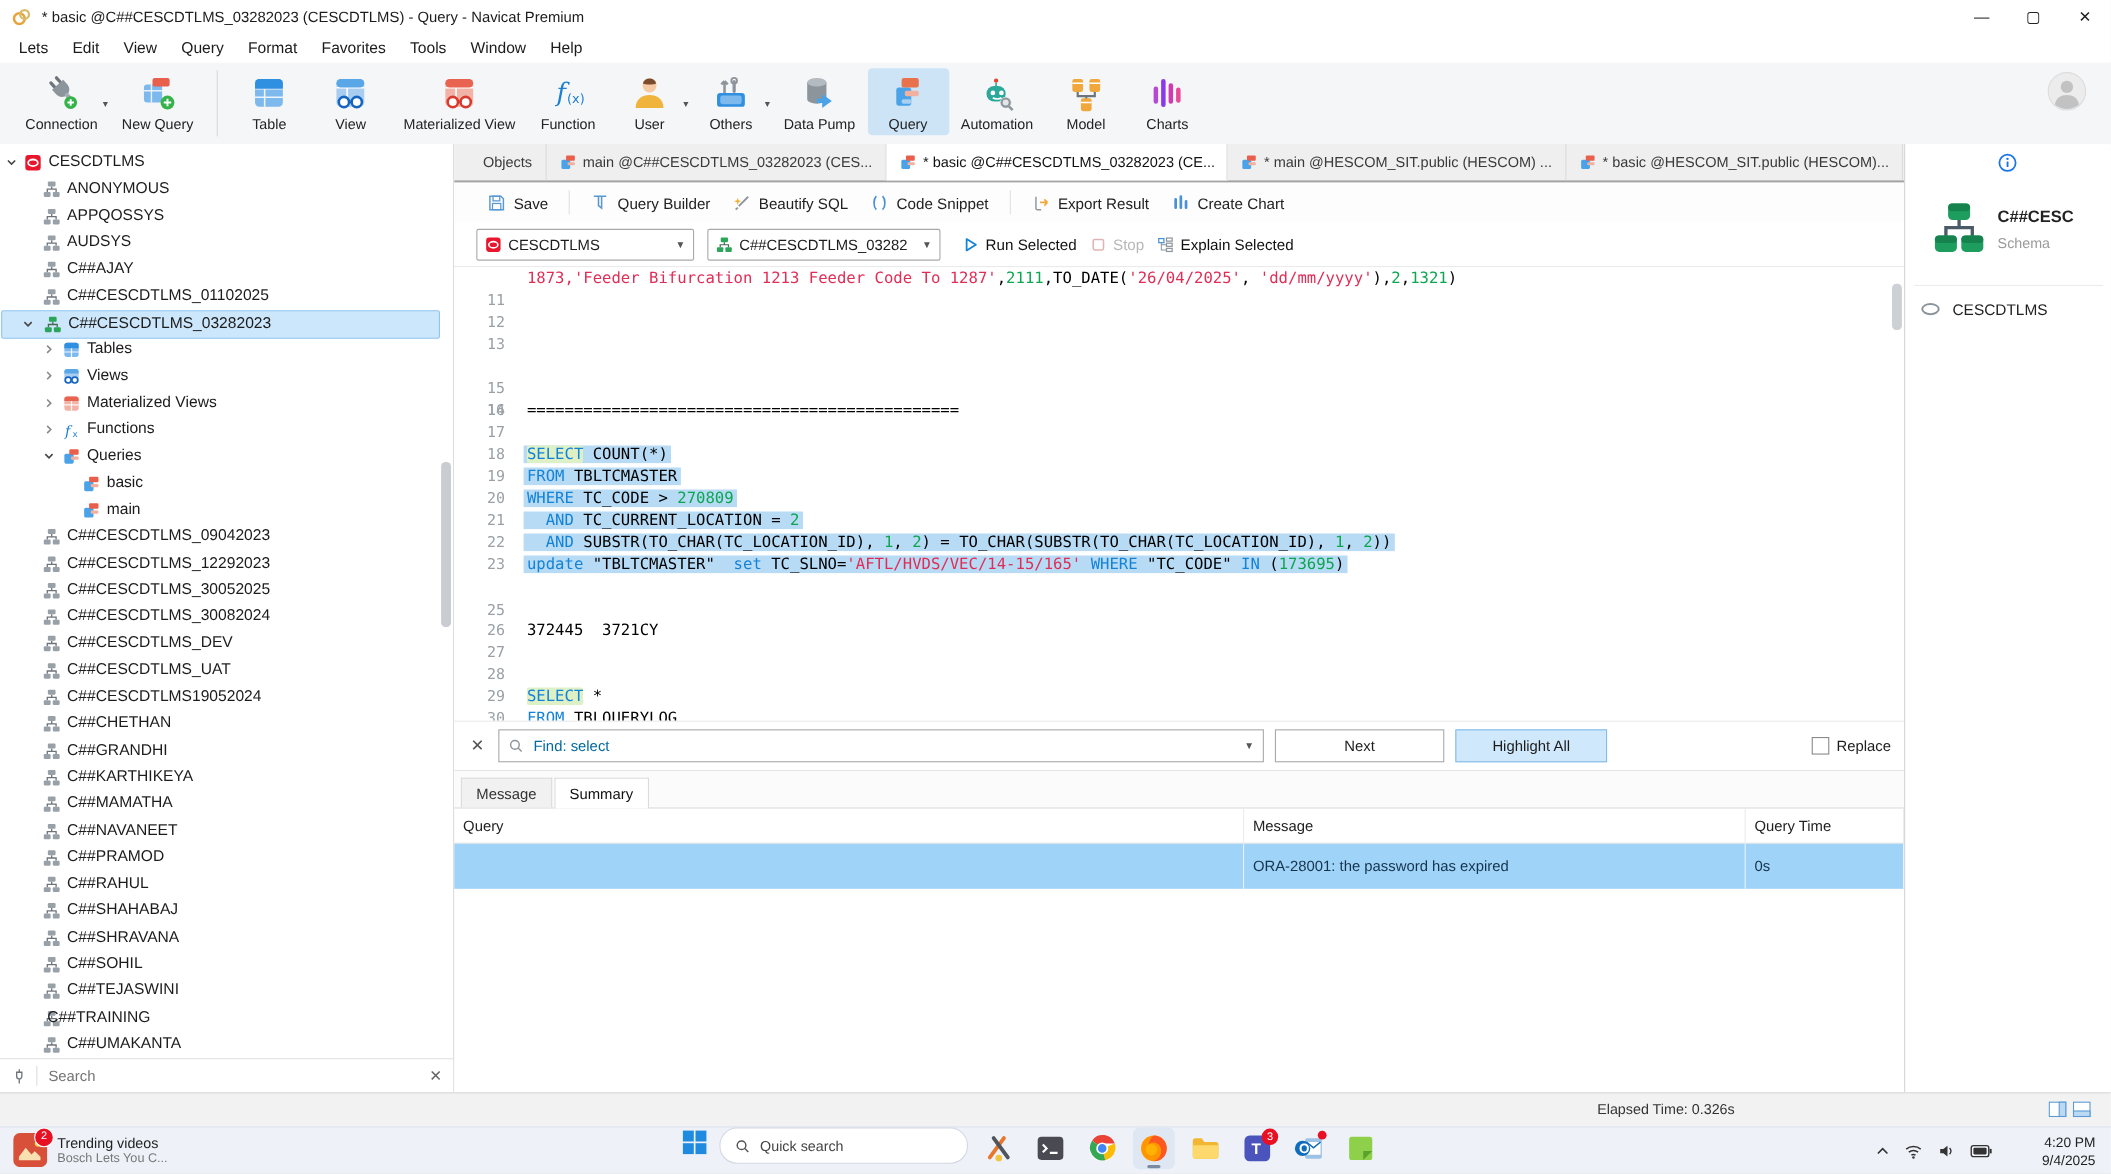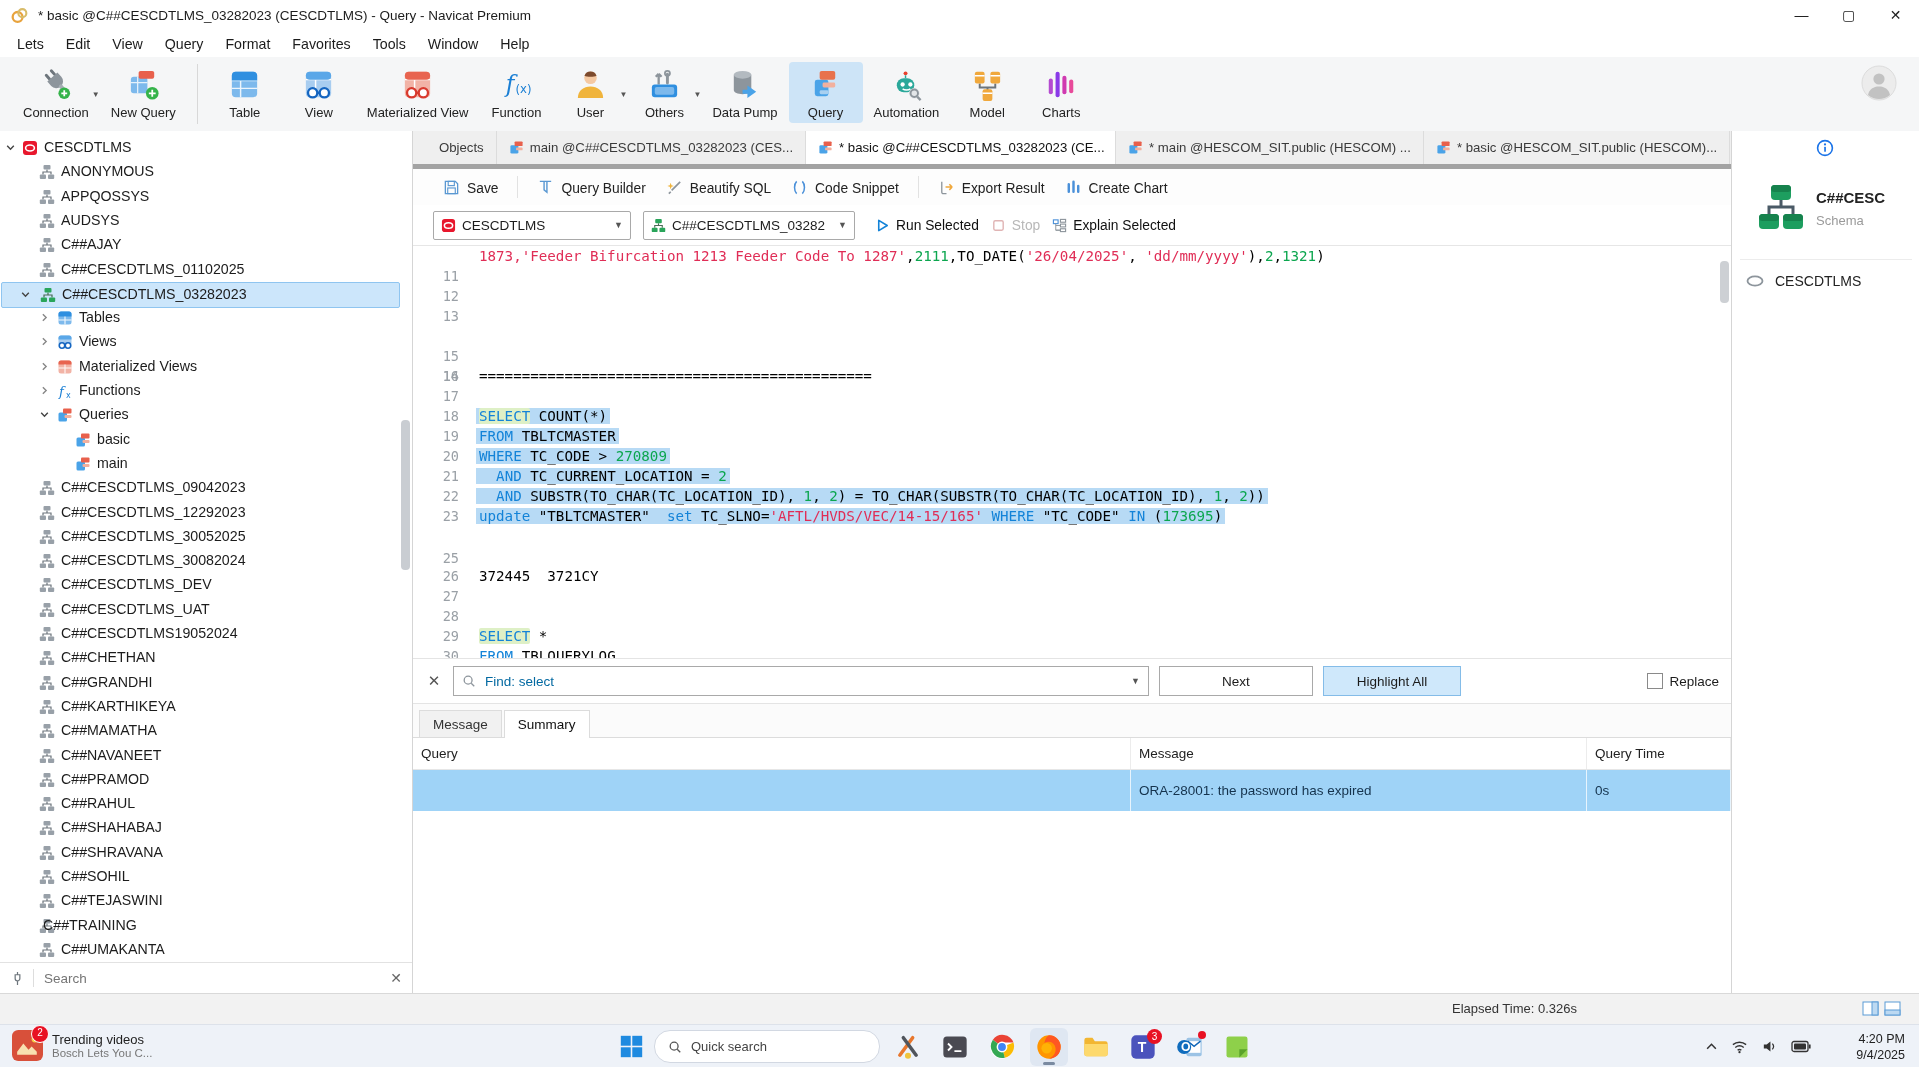--- a/index.html
+++ b/index.html
@@ -39,21 +39,21 @@
   .tree-item.selected{background:#cce6fb;border:1px solid #8fc5f0;border-radius:2px;}
   .sb-thumb{position:absolute;right:2px;top:289px;width:9px;height:150px;background:#c9cdd2;border-radius:4px;}
   .sidebar-search{position:absolute;left:0;right:0;bottom:0;height:30px;border-top:1px solid #e2e2e2;
                   display:flex;align-items:center;background:#fff;padding:0 10px;gap:8px;}
   .sidebar-search .vdiv{width:1px;height:18px;background:#ddd;}
   .sidebar-search input{border:none;outline:none;flex:1;font-size:13.5px;font-family:"Liberation Sans",sans-serif;color:#444;}
   .sidebar-search .closex{color:#666;font-size:14px;}
 
   
   .main{position:absolute;left:413px;top:131px;width:1318px;height:862px;background:#fff;}
-  .tabstrip{height:33px;background:#efefef;border-bottom:5px solid #a3a3a3;display:flex;padding-left:14px;}
+  .tabstrip{height:33px;background:#efefef;border-bottom:2px solid #a3a3a3;display:flex;padding-left:14px;}
   .tab{display:flex;align-items:center;gap:6px;padding:0 12px;border-right:1px solid #dcdcdc;font-size:13.2px;
        color:#3a3a3a;white-space:nowrap;overflow:hidden;max-width:285px;}
   .tab.active{background:#fff;color:#111;}
   .tab .ticon{width:15px;height:15px;flex:none;}
   .querybar{height:36px;display:flex;align-items:center;padding-left:20px;background:#fdfdfd;font-size:13.8px;}
   .qb-item{display:flex;align-items:flex-end;gap:7px;padding:5px 10px;color:#222;}
   .qb-item .ic{width:17px;height:17px;}
   .qb-sep{width:1px;height:22px;background:#e2e2e2;margin:0 9px;}
   .runbar{height:40px;display:flex;align-items:center;gap:12px;padding-left:20px;border-bottom:1px solid #e6e6e6;background:#fff;}
   .combo{display:flex;align-items:center;gap:6px;border:1px solid #a9a9a9;border-radius:2px;height:27px;
@@ -118,21 +118,21 @@
   .sb-ic{position:absolute;top:7px;width:17px;height:15px;}
 
   
   .taskbar{position:absolute;left:0;top:1024px;width:1919px;height:43px;background:#eef2f8;border-top:1px solid #dde2ea;}
   .tb-widget{position:absolute;left:12px;top:5px;display:flex;align-items:center;gap:9px;}
   .tb-widget .wic{position:relative;width:31px;height:31px;}
   .wbadge{position:absolute;top:-5px;right:-6px;background:#e81123;color:#fff;border:1.5px solid #fff;border-radius:50%;
           width:16px;height:16px;font-size:10px;line-height:14px;text-align:center;}
   .wl1{font-size:13px;color:#222;}
   .wl2{font-size:11.5px;color:#777;}
-  .tb-center{position:absolute;left:618px;top:0;height:43px;display:flex;align-items:center;gap:9px;}
+  .tb-center{position:absolute;left:618px;top:0;height:43px;display:flex;gap:9px;}
   .tb-start{width:27px;height:27px;}
   .tb-search{width:198px;height:31px;border-radius:16px;background:#fff;border:1px solid #d2d8e2;
              display:flex;align-items:center;gap:9px;padding:0 13px;font-size:13px;color:#444;}
   .tb-search .ic{width:14px;height:14px;}
   .tb-app{position:relative;width:38px;height:38px;display:flex;align-items:center;justify-content:center;border-radius:6px;}
   .tb-app .aic{width:28px;height:28px;position:relative;}
   .tb-app.active{background:#dfe7f2;}
   .tb-app.active::after{content:"";position:absolute;bottom:1px;left:13px;width:12px;height:3px;border-radius:2px;background:#7a8aa0;}
   .abadge{position:absolute;top:-4px;right:-5px;background:#e81123;color:#fff;border-radius:50%;min-width:15px;height:15px;
           font-size:10px;line-height:15px;text-align:center;}

